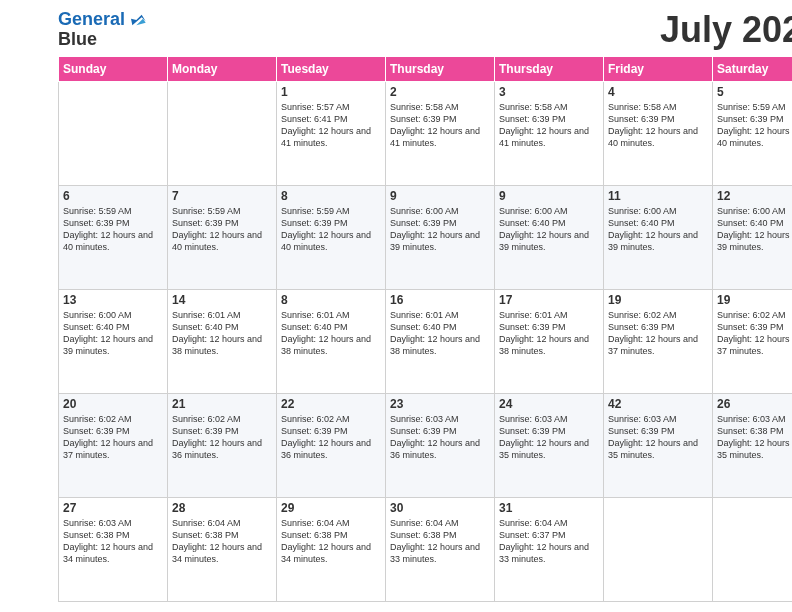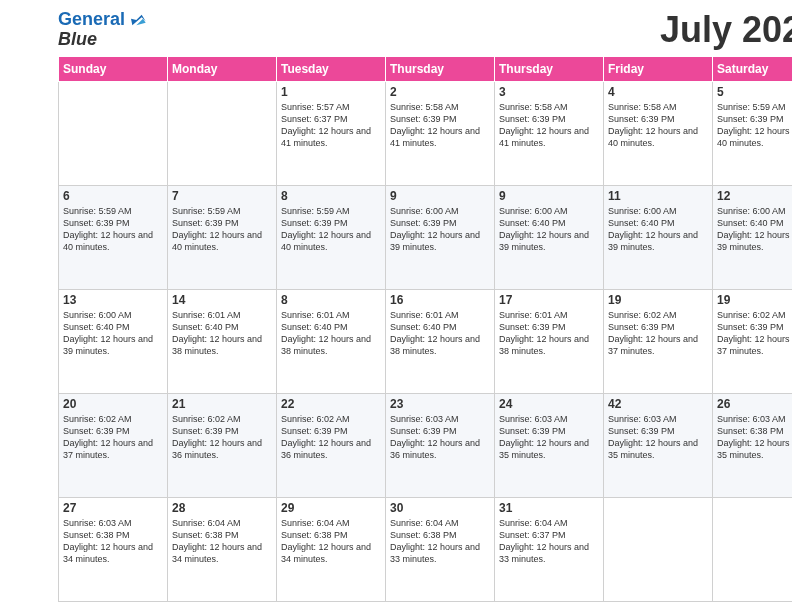--- a/index.html
+++ b/index.html
@@ -104,21 +104,21 @@
         <div style="display:flex;align-items:center;">
           <span class="logo-text">
             <span class="blue">General</span>
           </span>
           <svg class="logo-icon" viewBox="0 0 30 24" xmlns="http://www.w3.org/2000/svg">
             <polygon points="8,20 22,8 28,14 22,4 14,12 6,10" fill="#1a6ab5"></polygon>
             <polygon points="14,20 24,10 28,16" fill="#3a9fd5"></polygon>
           </svg>
         </div>
         <div class="logo-text">
-          <span style="font-style:italic;">Blue</span>
+          <span style="">Blue</span>
         </div>
       </div>
     </div>
     <div class="title-block">
       <div class="month-title">July 2025</div>
     </div>
   </div>
 
   <table class="calendar">
     <thead>
@@ -132,21 +132,21 @@
         <th>Saturday</th>
       </tr>
     </thead>
     <tbody id="calendar-body">
     <tr>
           <td class="empty"></td>
           <td class="empty"></td>
           <td>
             <span class="day-num">1</span>
             <div class="day-detail">Sunrise: 5:57 AM
-Sunset: 6:37 PM
+Sunset: 6:41 PM
 Daylight: 12 hours
 and 41 minutes.</div>
           </td>
           <td>
             <span class="day-num">2</span>
             <div class="day-detail">Sunrise: 5:58 AM
 Sunset: 6:39 PM
 Daylight: 12 hours
 and 41 minutes.</div>
           </td>

